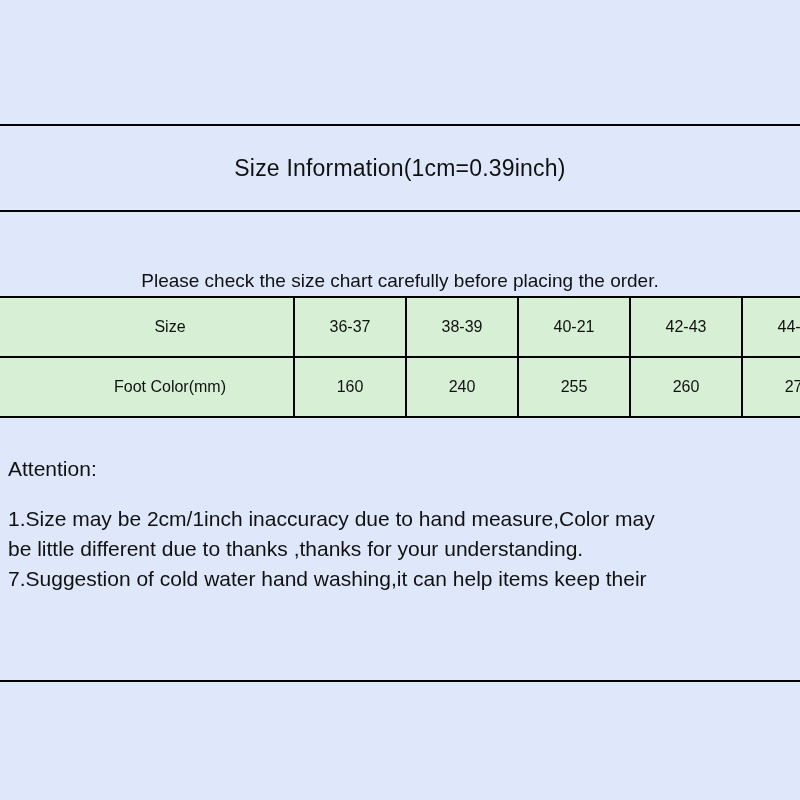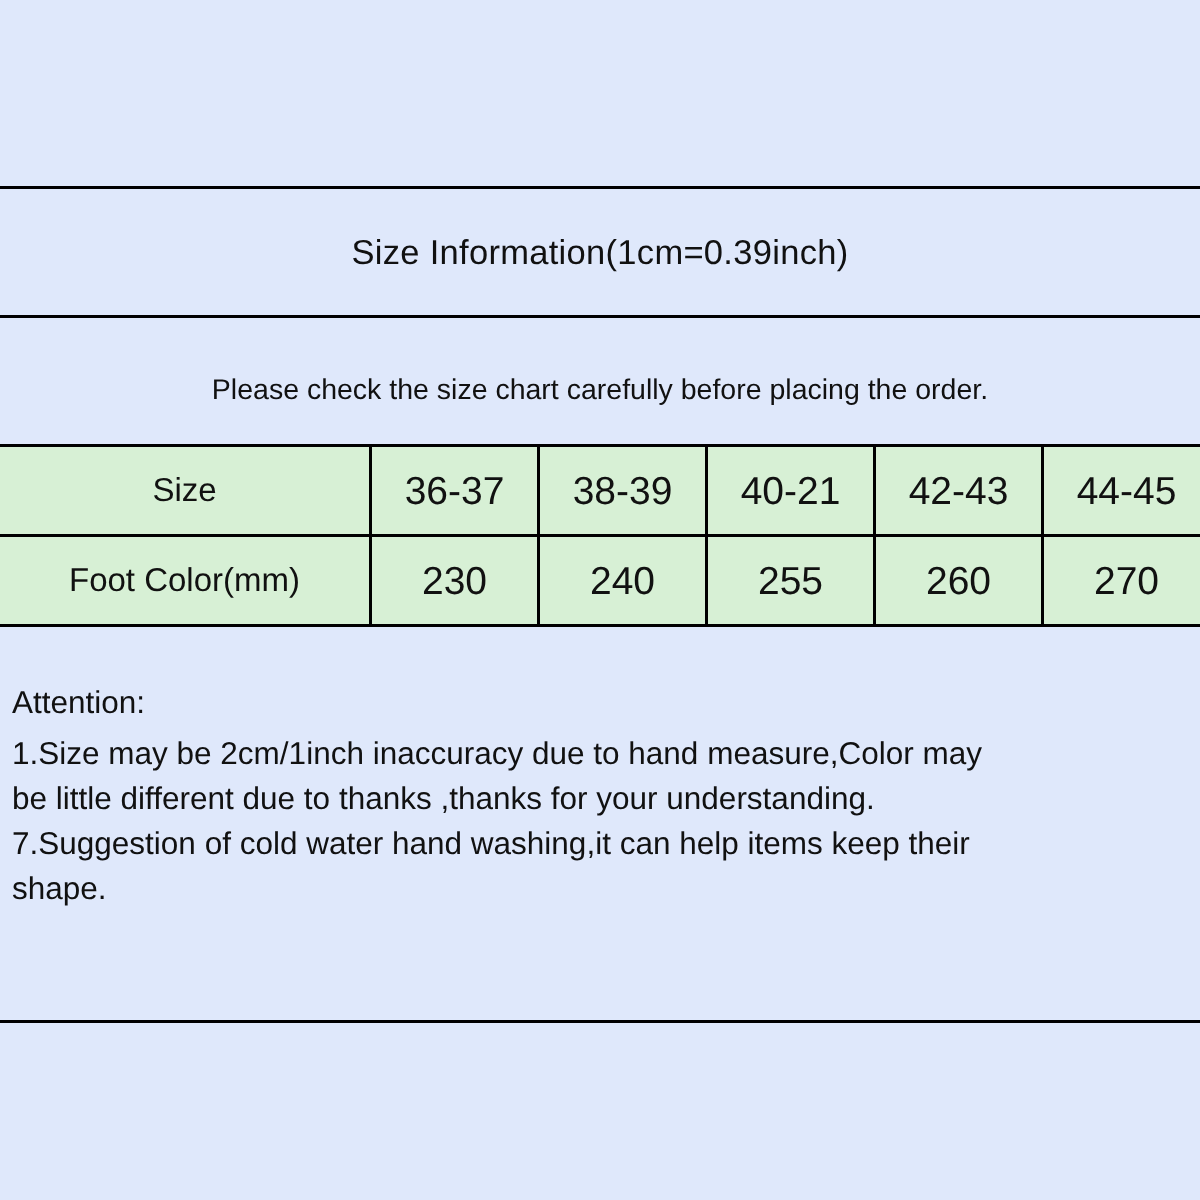--- a/index.html
+++ b/index.html
@@ -39,63 +39,64 @@
     font-size: 23px;
     letter-spacing: 0.2px;
   }
 
   .subtitle-row {
     height: 84px;
     box-sizing: border-box;
     display: flex;
     align-items: flex-end;
     justify-content: center;
-    padding-bottom: 24px;
+    padding-bottom: 4px;
   }
   .subtitle-text {
     font-size: 19px;
   }
 
   table.size-table {
     width: 800px;
     border-collapse: collapse;
     table-layout: fixed;
   }
   table.size-table td {
     border: 2px solid #000000;
     background: #d7f0d5;
     text-align: center;
-    font-size: 26px;
+    font-size: 16px;
     height: 58px;
     padding: 0;
   }
   table.size-table td.row-label {
     width: 246px;
-    font-size: 22px;
+    font-size: 16px;
+    padding-left: 47px;
   }
   table.size-table td.val {
     width: 110px;
   }
   table.size-table tr td:first-child {
     border-left: none;
   }
   table.size-table tr td:last-child {
     border-right: none;
   }
 
   .notes {
     padding: 36px 8px 0 8px;
     font-size: 21px;
     line-height: 30px;
   }
   .notes .line {
     white-space: nowrap;
   }
   .notes .attn {
-    margin-bottom: 4px;
+    margin-bottom: 20px;
   }
 </style>
 </head>
 <body>
 
 <div class="sheet">
 
   <div class="title-row">
     <div class="title-text">Size Information(1cm=0.39inch)</div>
   </div>
@@ -109,30 +110,29 @@
       <tr>
         <td class="row-label">Size</td>
         <td class="val">36-37</td>
         <td class="val">38-39</td>
         <td class="val">40-21</td>
         <td class="val">42-43</td>
         <td class="val">44-45</td>
       </tr>
       <tr>
         <td class="row-label">Foot Color(mm)</td>
-        <td class="val">230</td>
+        <td class="val">160</td>
         <td class="val">240</td>
         <td class="val">255</td>
         <td class="val">260</td>
         <td class="val">270</td>
       </tr>
     </tbody>
   </table>
 
   <div class="notes">
     <div class="line attn">Attention:</div>
     <div class="line">1.Size may be 2cm/1inch inaccuracy due to hand measure,Color may</div>
     <div class="line">be little different due to thanks ,thanks for your understanding.</div>
     <div class="line">7.Suggestion of cold water hand washing,it can help items keep their</div>
-    <div class="line">shape.</div>
   </div>
 
 </div>
 
 </body></html>

